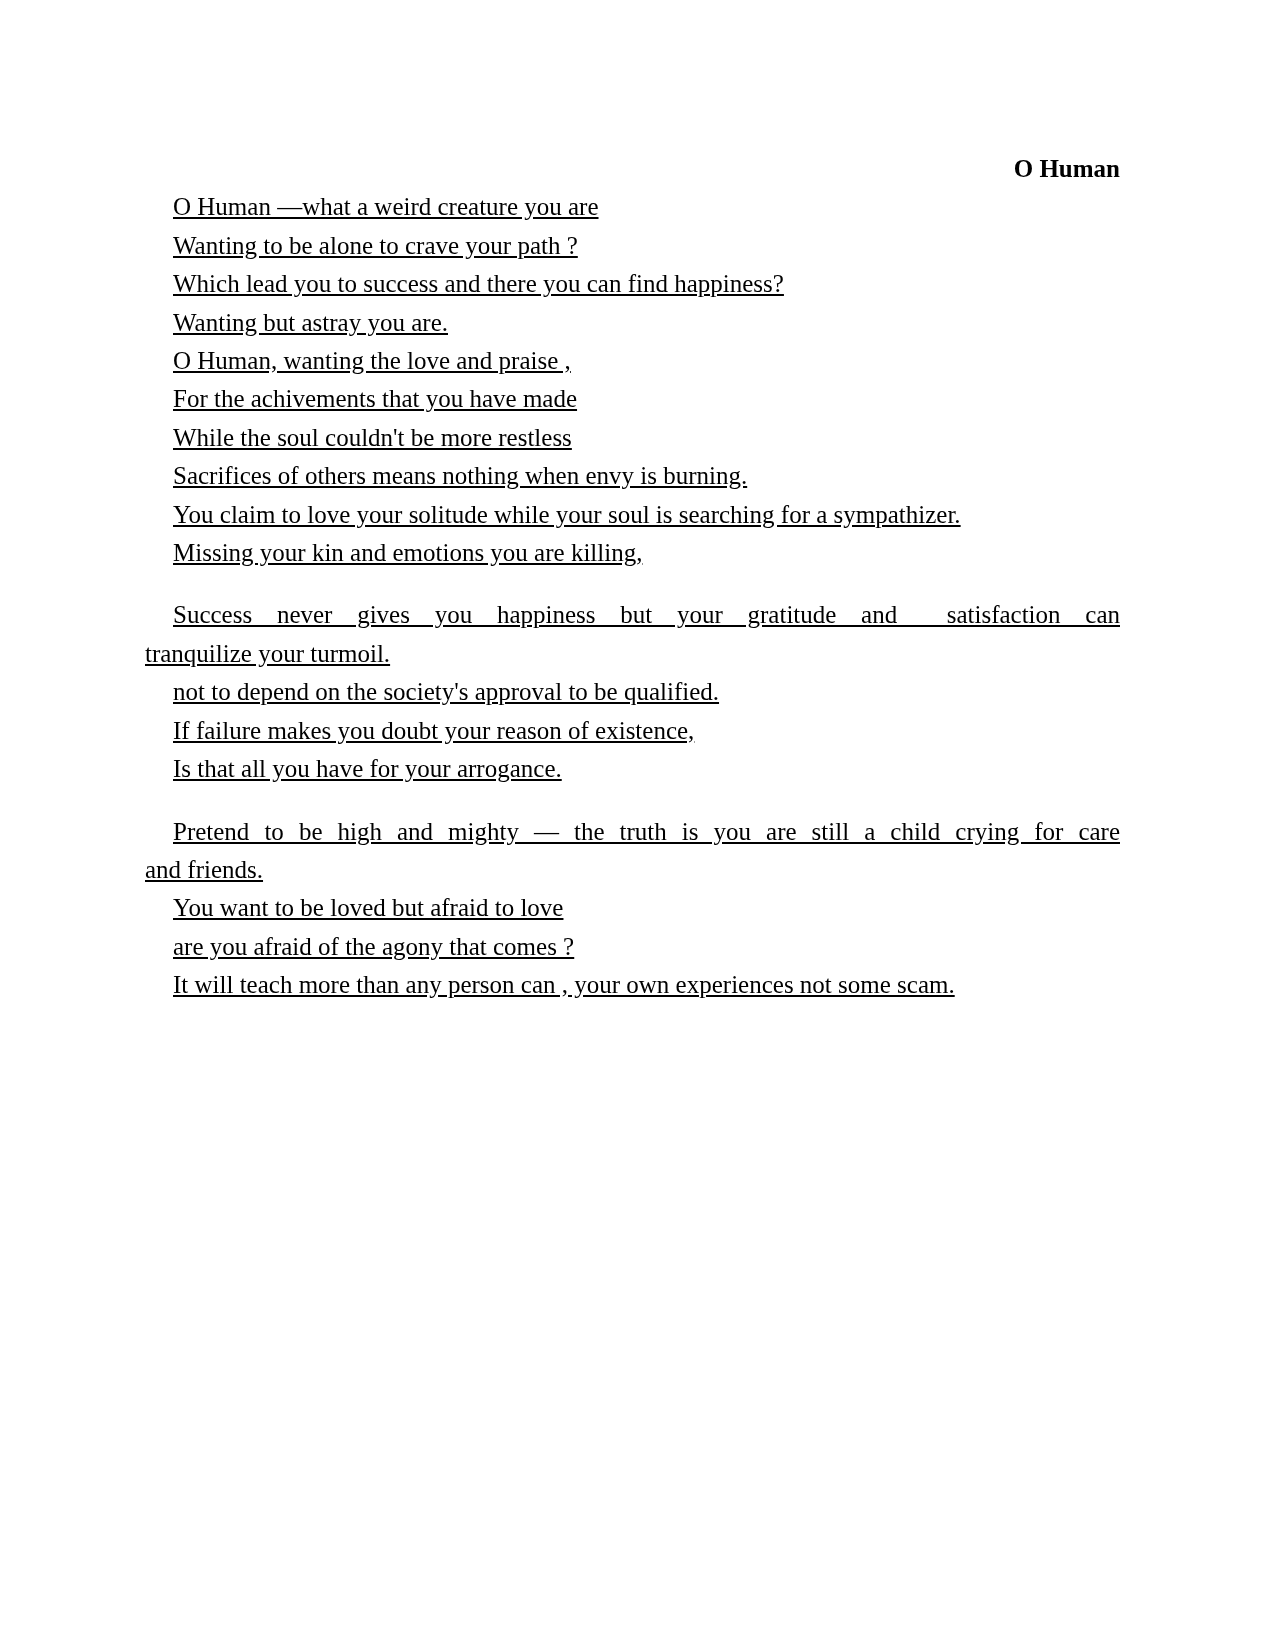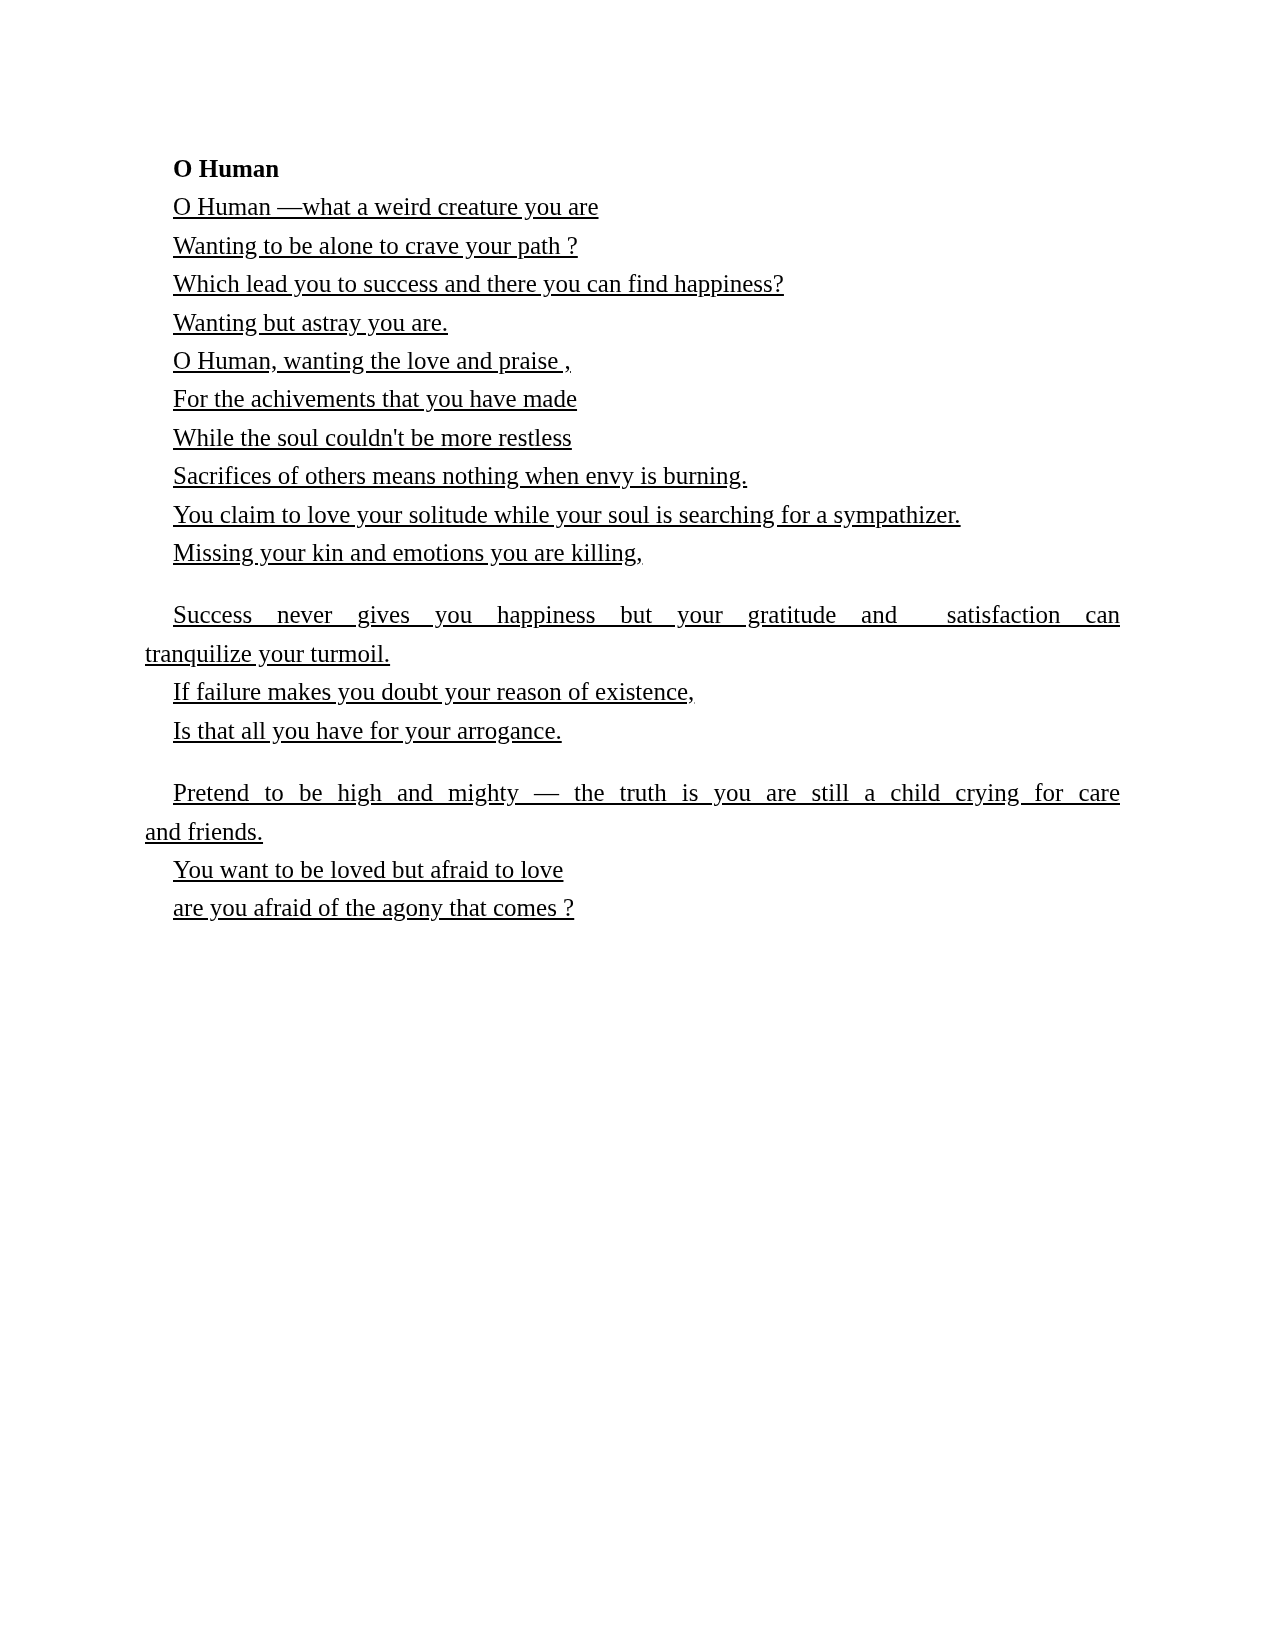--- a/index.html
+++ b/index.html
@@ -21,21 +21,21 @@
     box-sizing: border-box;
     padding: 150px 155px 0 145px;
     background: #ffffff;
     color: #000000;
   }
   .doc-title {
     margin: 0;
     font-size: 25px;
     line-height: 38.4px;
     font-weight: bold;
-    text-align: left;
+    text-align: right;
     text-indent: 28px; 
     white-space: nowrap;
   }
   .line {
     margin: 0;
     font-size: 25px;
     line-height: 38.4px;
     white-space: nowrap;
     text-decoration: underline;
   }
@@ -60,20 +60,22 @@
       <p class="line indent">Which lead you to success and there you can find happiness?</p>
       <p class="line indent">Wanting but astray you are.</p>
       <p class="line indent">O Human, wanting the love and praise ,</p>
       <p class="line indent">For the achivements that you have made</p>
       <p class="line indent">While the soul couldn't be more restless</p>
       <p class="line indent">Sacrifices of others means nothing when envy is burning.</p>
       <p class="line indent">You claim to love your solitude while your soul is searching for a sympathizer.</p>
       <p class="line indent">Missing your kin and emotions you are killing,</p>
       <p class="line indent justify">Success never gives you happiness but your gratitude and&nbsp; satisfaction can</p>
       <p class="line">tranquilize your turmoil.</p>
+      <p class="line indent">not to depend on the society's approval to be qualified.</p>
       <p class="line indent">If failure makes you doubt your reason of existence,</p>
       <p class="line indent">Is that all you have for your arrogance.</p>
       <p class="line indent justify">Pretend to be high and mighty — the truth is you are still a child crying for care</p>
       <p class="line">and friends.</p>
       <p class="line indent">You want to be loved but afraid to love</p>
       <p class="line indent">are you afraid of the agony that comes ?</p>
+      <p class="line indent">It will teach more than any person can , your own experiences not some scam.</p>
     </div>
 </div>
 
 </body></html>

